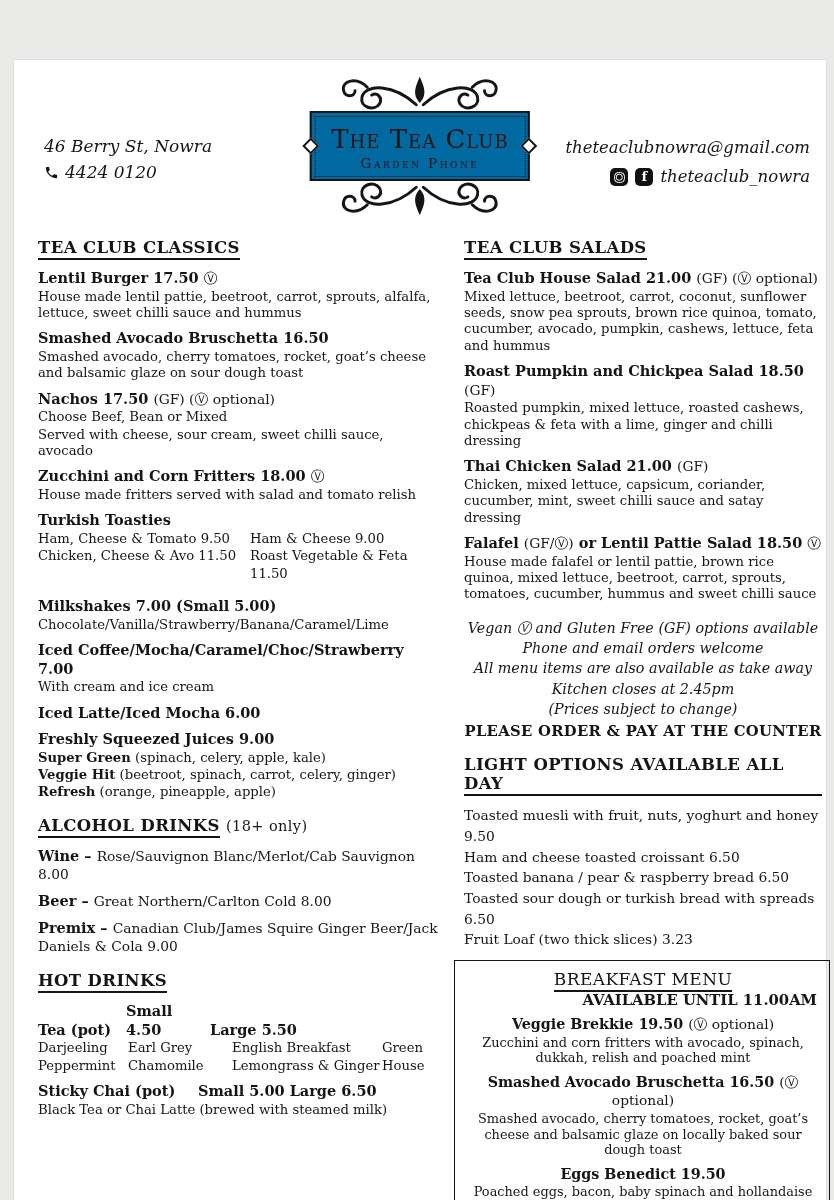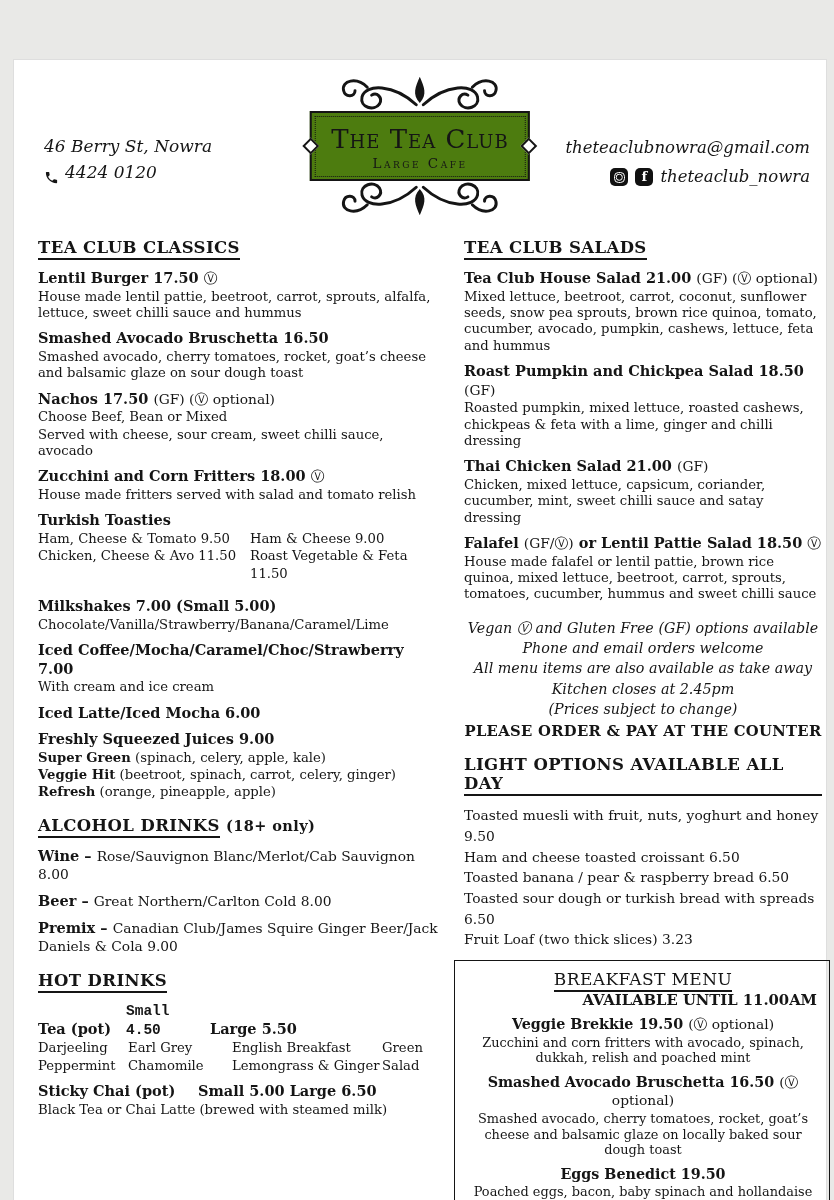--- a/index.html
+++ b/index.html
@@ -17,21 +17,21 @@
     box-shadow:0 0 0 1px #dedede;
     margin-top:36px;
   }
 
   
   .hdr { position:relative; height:176px; }
   .contact-left {
     position:absolute; left:30px; top:74px;
     font-style:italic; font-size:17px; line-height:1.5;
   }
-  .phone-row { display:flex; align-items:flex-end; gap:6px; }
+  .phone-row { display:flex; align-items:center; gap:6px; }
   .phone-row svg { flex:0 0 auto; }
   .contact-right {
     position:absolute; right:16px; top:76px; text-align:right;
     font-style:italic; font-size:16.5px; line-height:1.5;
   }
   .social-row { display:flex; justify-content:flex-end; align-items:center; gap:7px; margin-top:4px; }
   .icon-sq {
     width:18px; height:18px; background:#111; border-radius:5px;
     position:relative; display:inline-block;
   }
@@ -46,21 +46,21 @@
   }
   .icon-sq.fb {
     color:#fff; font-weight:bold; font-size:13.5px; line-height:17px;
     text-align:center; font-style:normal;
   }
 
   .logo { position:absolute; left:50%; top:8px; transform:translateX(-50%); text-align:center; }
   .logo-orn { display:block; margin:0 auto; }
   .logo-orn.flip { transform:scaleY(-1); }
   .logo-box-outer {
-    border:2px solid #151515; padding:2.5px; background:#4d7c0f;
+    border:2px solid #151515; padding:2.5px; background:#0369a1;
     position:relative; margin:1px 0;
   }
   .logo-box-outer::before, .logo-box-outer::after {
     content:""; position:absolute; width:8px; height:8px; background:#fff;
     border:2px solid #151515; top:50%;
   }
   .logo-box-outer::before { left:-7px; transform:translateY(-50%) rotate(45deg); }
   .logo-box-outer::after  { right:-7px; transform:translateY(-50%) rotate(45deg); }
   .logo-box-inner { border:1.6px dotted #151515; padding:7px 16px 5px; }
   .logo-title {
@@ -71,36 +71,36 @@
     font-variant:small-caps; font-size:13.5px; letter-spacing:2.5px;
     margin:1px 0 0; font-weight:normal;
   }
 
   
   .col-left  { position:absolute; left:24px;  top:178px; width:400px; }
   .col-right { position:absolute; left:450px; top:178px; width:358px; }
 
   .sech { margin:0 0 9px; font-size:16.5px; font-weight:bold; letter-spacing:0.4px; }
   .sec  { display:inline-block; border-bottom:2.2px solid #151515; padding-bottom:1px; }
-  .secsuf { font-weight:bold; font-size:14.5px; }
+  .secsuf { font-weight:normal; font-size:14.5px; }
   .sec-block { margin-bottom:15px; }
 
   .it { margin-bottom:8px; }
   .t { margin:0; font-size:14.5px; font-weight:bold; line-height:1.28; }
   .t .r { font-weight:normal; font-size:13.8px; }
   .d { margin:1px 0 0; font-size:13.2px; line-height:1.24; font-weight:normal; }
   .db { font-weight:bold; }
 
   .grid { display:grid; font-size:13.2px; line-height:1.32; }
   .wraps    { grid-template-columns:152px 1fr; }
   .toasties { grid-template-columns:212px 1fr; }
   .tea      { grid-template-columns:90px 104px 150px 1fr; }
 
   .w1 { display:inline-block; width:88px; }
-  .w2 { display:inline-block; width:84px;font-family:Liberation Mono, monospace; }
+  .w2 { display:inline-block; width:84px; }
   .chaiw { display:inline-block; width:160px; }
 
   
   .notes { text-align:center; font-style:italic; font-size:14.3px; line-height:1.42; margin:6px 0 14px; }
   .notes p { margin:0; }
   .notes .counter { font-style:normal; font-weight:bold; font-size:14.8px; letter-spacing:0.3px; margin-top:1px; }
 
   .lightline { margin:0; font-size:13.8px; line-height:1.5; }
 
   .bbox {
@@ -141,21 +141,21 @@
           <path d="M96,42 C70,18 38,18 34,33 C31,45 48,50 54,41 C58,34 51,27 45,31"></path>
           <path d="M104,42 C130,18 162,18 166,33 C169,45 152,50 146,41 C142,34 149,27 155,31"></path>
           <path d="M40,22 C28,10 10,14 13,26 C15,34 26,33 26,26"></path>
           <path d="M160,22 C172,10 190,14 187,26 C185,34 174,33 174,26"></path>
         </g>
         <path d="M100,10 C95,22 91,30 100,40 C109,30 105,22 100,10 Z" fill="#151515"></path>
       </svg>
       <div class="logo-box-outer">
         <div class="logo-box-inner">
           <p class="logo-title">The Tea Club</p>
-          <p class="logo-sub">Large Cafe</p>
+          <p class="logo-sub">Garden Phone</p>
         </div>
       </div>
       <svg class="logo-orn flip" width="176" height="42" viewBox="0 0 200 48">
         <g fill="none" stroke="#151515" stroke-width="3.4" stroke-linecap="round">
           <path d="M96,42 C70,18 38,18 34,33 C31,45 48,50 54,41 C58,34 51,27 45,31"></path>
           <path d="M104,42 C130,18 162,18 166,33 C169,45 152,50 146,41 C142,34 149,27 155,31"></path>
           <path d="M40,22 C28,10 10,14 13,26 C15,34 26,33 26,26"></path>
           <path d="M160,22 C172,10 190,14 187,26 C185,34 174,33 174,26"></path>
         </g>
         <path d="M100,10 C95,22 91,30 100,40 C109,30 105,22 100,10 Z" fill="#151515"></path>
@@ -247,21 +247,21 @@
       <div class="it">
         <p class="t"><span class="w1">Tea (pot)</span><span class="w2">Small 4.50</span><span>Large 5.50</span></p>
         <div class="grid tea">
           <span>Darjeeling</span>
             <span>Earl Grey</span>
             <span>English Breakfast</span>
             <span>Green</span>
           <span>Peppermint</span>
             <span>Chamomile</span>
             <span>Lemongrass &amp; Ginger</span>
-            <span>Salad</span>
+            <span>House</span>
         </div>
       </div>
 
       <div class="it">
         <p class="t"><span class="chaiw">Sticky Chai (pot)</span><span>Small 5.00 Large 6.50</span></p>
         <p class="d">Black Tea or Chai Latte (brewed with steamed milk)</p>
       </div>
 
     </section>
   </div>

